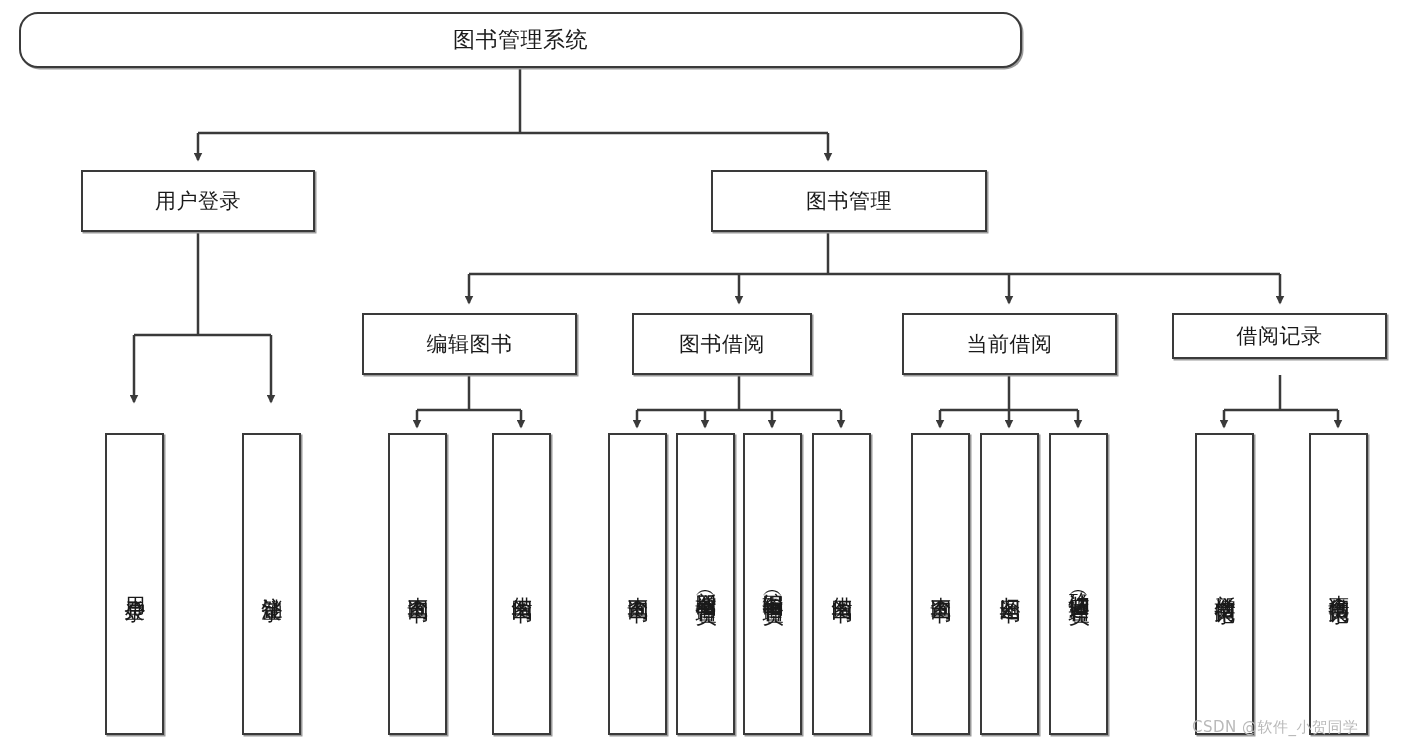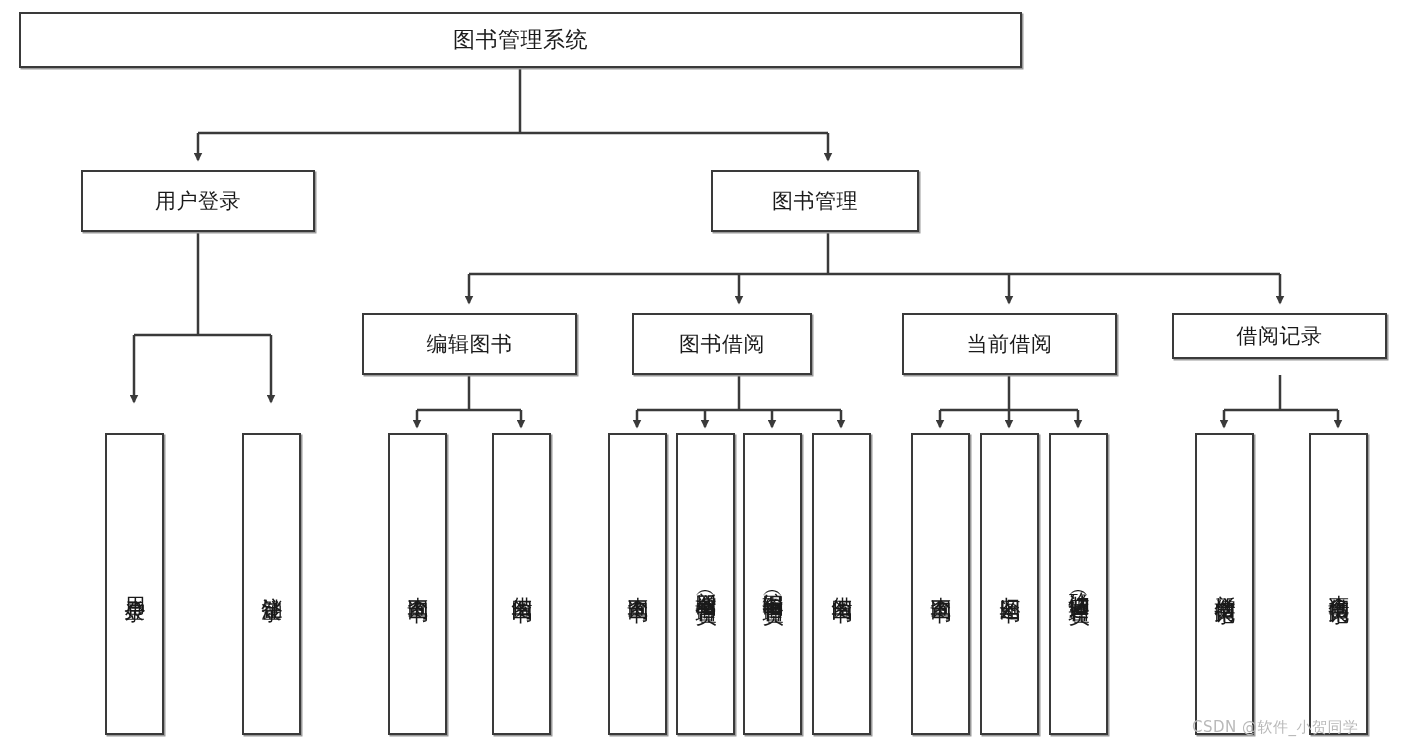--- a/index.html
+++ b/index.html
@@ -116,28 +116,28 @@
       <path d="M1009,410 L1009,427" marker-end="url(#arrowhead)"></path>
       <path d="M1078,410 L1078,427" marker-end="url(#arrowhead)"></path>
 
       <path d="M1280,375 L1280,410"></path>
       <path d="M1224,410 L1338,410"></path>
       <path d="M1224,410 L1224,427" marker-end="url(#arrowhead)"></path>
       <path d="M1338,410 L1338,427" marker-end="url(#arrowhead)"></path>
     </g>
   </svg>
 
-  <div class="node node-h node-root" style="left:19px; top:12px; width:1003px; height:56px;">
+  <div class="node node-h node-root" style="left:19px; top:12px; width:1003px; height:56px;border-radius:19px;">
     <span class="node-label">图书管理系统</span>
   </div>
 
   <div class="node node-h" style="left:81px; top:170px; width:234px; height:62px;">
     <span class="node-label">用户登录</span>
   </div>
-  <div class="node node-h" style="left:711px; top:170px; width:208px; height:62px;">
+  <div class="node node-h" style="left:711px; top:170px; width:276px; height:62px;">
     <span class="node-label">图书管理</span>
   </div>
 
   <div class="node node-h" style="left:362px; top:313px; width:215px; height:62px;">
     <span class="node-label">编辑图书</span>
   </div>
   <div class="node node-h" style="left:632px; top:313px; width:180px; height:62px;">
     <span class="node-label">图书借阅</span>
   </div>
   <div class="node node-h" style="left:902px; top:313px; width:215px; height:62px;">

